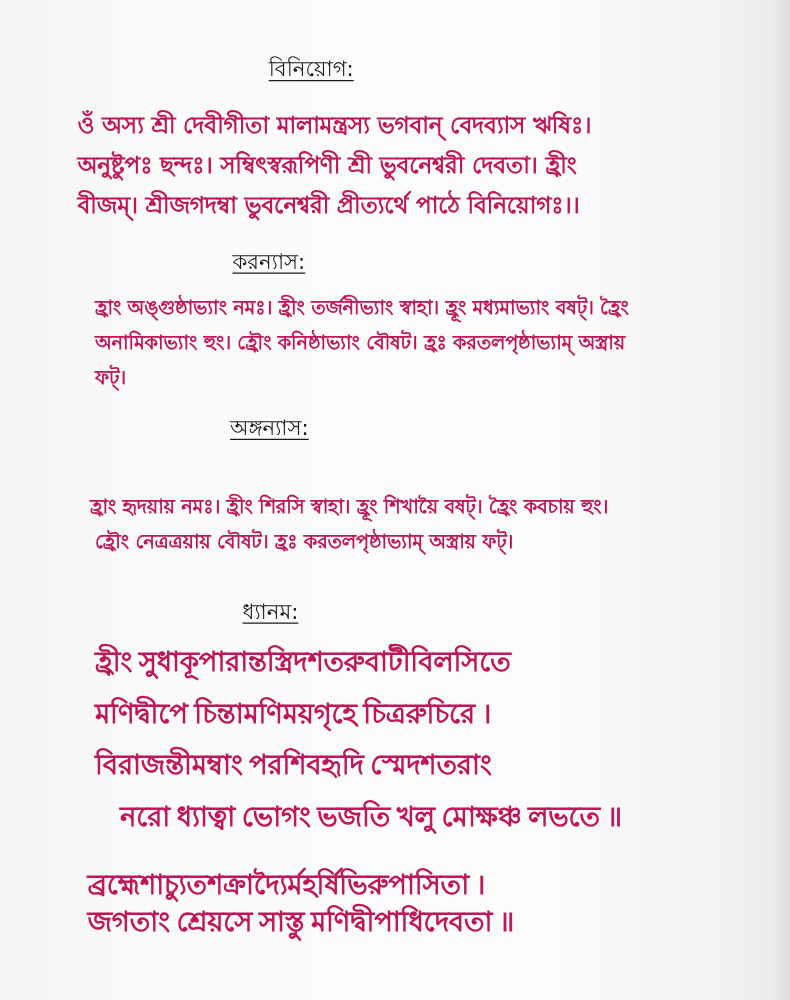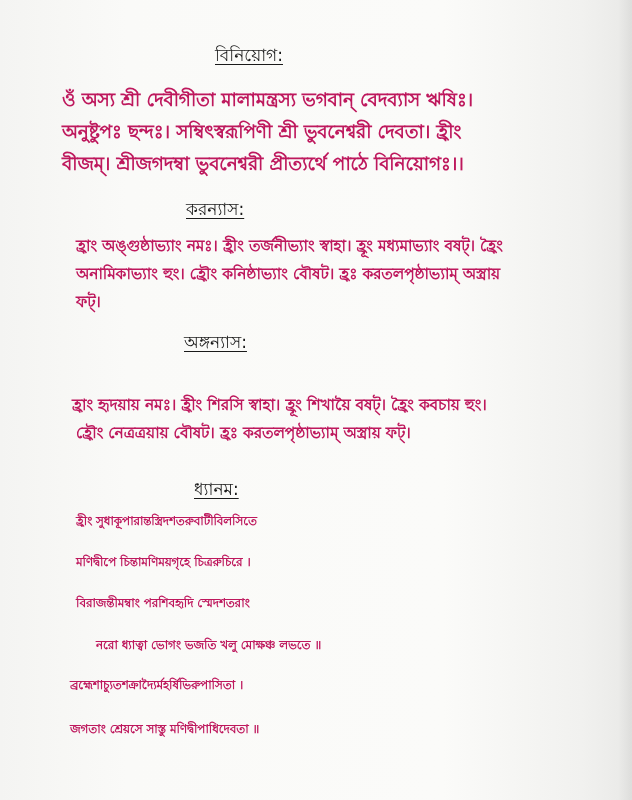--- a/index.html
+++ b/index.html
@@ -29,21 +29,21 @@
       color: #1a1a1a;
       white-space: nowrap;
     }
     .line {
       position: absolute;
       white-space: nowrap;
       color: #be185d;
     }
     .viniyoga .line { font-size: 18.5px; font-weight: bold; letter-spacing: -0.2px; }
     .nyasa .line { font-size: 15.5px; font-weight: bold; letter-spacing: -0.2px; }
-    .dhyana .line { font-size: 12px; font-weight: bold; letter-spacing: -0.2px; }
+    .dhyana .line { font-size: 22px; font-weight: bold; letter-spacing: -0.2px; font-family: Liberation Serif, serif; }
     .edge-shadow {
       position: absolute;
       right: 0; top: 0;
       width: 14px; height: 800px;
       background: linear-gradient(90deg, rgba(0,0,0,0) 0%, rgba(0,0,0,0.05) 100%);
     }
   </style>
 </head>
 <body>
 
@@ -68,18 +68,18 @@
     <div class="line" style="left:72px; top:368px;margin-top:25px;">হ্রাং হৃদয়ায় নমঃ। হ্রীং শিরসি স্বাহা। হ্রূং  শিখায়ৈ বষট্। হ্রৈং কবচায় হুং।</div>
     <div class="line" style="left:76px; top:389px;margin-top:32px;">হ্রৌং নেত্রত্রয়ায় বৌষট। হ্রঃ করতলপৃষ্ঠাভ্যাম্ অস্ত্রায় ফট্।</div>
   </section>
 
   <section class="dhyana">
     <div class="heading" style="left:194px; top:476px;">ধ্যানম:</div>
     <div class="line" style="left:76px; top:512px;">হ্রীং সুধাকূপারান্তস্ত্রিদশতরুবাটীবিলসিতে</div>
     <div class="line" style="left:76px; top:553px;">মণিদ্বীপে চিন্তামণিময়গৃহে চিত্ররুচিরে ।</div>
     <div class="line" style="left:76px; top:594px;">বিরাজন্তীমম্বাং পরশিবহৃদি স্মেদশতরাং</div>
     <div class="line" style="left:76px; top:636px;margin-left:20px;">নরো ধ্যাত্বা ভোগং ভজতি খলু মোক্ষঞ্চ লভতে ॥</div>
-    <div class="line" style="left:70px; top:676px;">ব্রহ্মেশাচ্যুতশক্রাদ্যৈর্মহর্ষিভিরুপাসিতা ।</div>
+    <div class="line" style="left:70px; top:690px;">ব্রহ্মেশাচ্যুতশক্রাদ্যৈর্মহর্ষিভিরুপাসিতা ।</div>
     <div class="line" style="left:70px; top:720px;">জগতাং শ্রেয়সে সাস্তু মণিদ্বীপাধিদেবতা ॥</div>
   </section>
 
   <div class="edge-shadow"></div>
 </div>
 
 </body></html>

